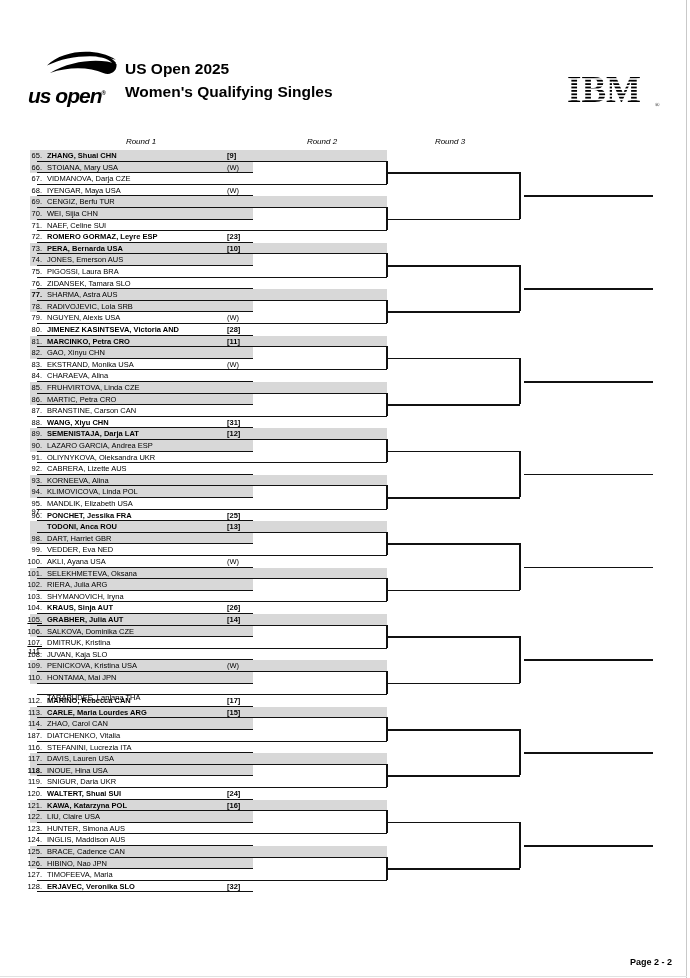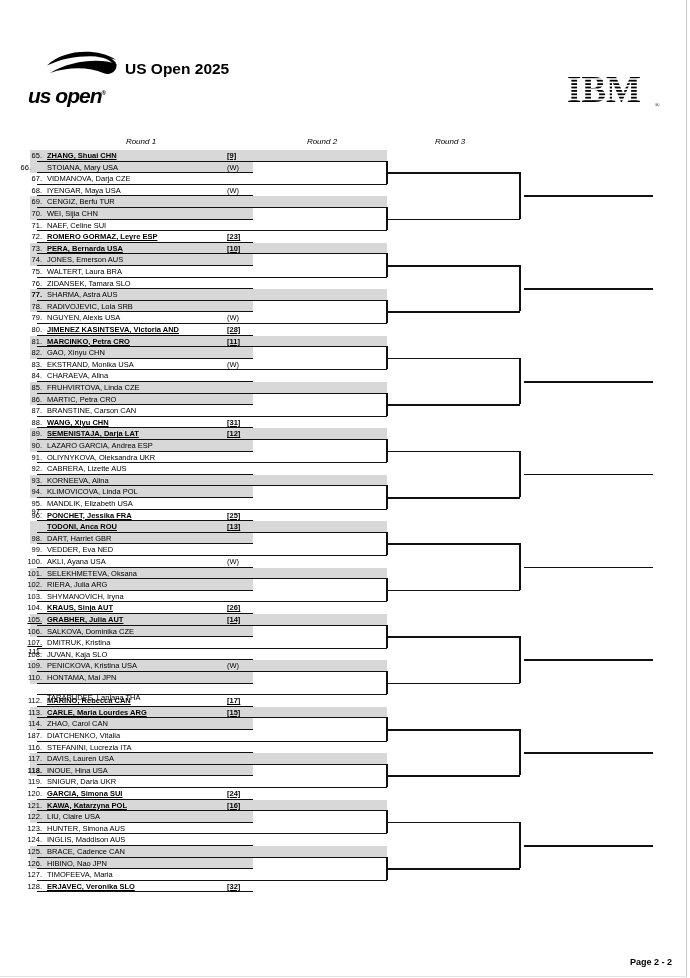--- a/index.html
+++ b/index.html
@@ -18,21 +18,21 @@
   
   .round-h { position:absolute; top:137px; width:100px; text-align:center; font-size:8px; font-style:italic; }
   
   .band { position:absolute; background:#d8d8d8; }
   .hline { position:absolute; background:#111; height:1px; }
   .hline2 { position:absolute; background:#111; height:1.5px; }
   .vline { position:absolute; background:#111; width:1.5px; }
   .rownum { position:absolute; width:20px; text-align:right; font-size:7.5px; }
   .pname  { position:absolute; font-size:7.5px; white-space:nowrap; }
   .ptag   { position:absolute; font-size:7.5px; white-space:nowrap; }
-  .bold { font-weight:bold;text-decoration:underline; }
+  .bold { font-weight:bold; }
   .row-text { line-height:11.6px; height:11.6px; }
   
   .footer { position:absolute; right:18px; top:957px; font-size:9px; font-weight:bold; }
   .page-edge-r { position:absolute; left:686px; top:0; width:1px; height:978px; background:#c9c9c9; }
   .page-edge-b { position:absolute; left:0; top:976px; width:687px; height:1px; background:#e2e2e2; }
 </style>
 </head>
 <body>
 
 <div class="page">
@@ -40,20 +40,21 @@
   <div class="uso-logo">
     <svg class="uso-swoosh" width="74" height="40" viewBox="0 0 100 54">
       <path d="M97,13 C72,-3 26,-1 4,21 C32,7 70,5 97,13 Z" fill="#000"></path>
       <path d="M98,19 C78,11 38,13 8,31 C34,22 62,23 80,31 C90,35 99,29 98,19 Z" fill="#000"></path>
       <path d="M97,17 C90,8 78,7 70,9 C84,10 92,14 97,25 Z" fill="#000"></path>
     </svg>
     <div class="uso-word"><span>us open</span><span class="uso-reg">®</span></div>
   </div>
 
   <div class="title-line1">US Open 2025</div>
+  <div class="title-line2">Women's Qualifying Singles</div>
 
   <div class="ibm-logo">
     <svg width="95" height="38" viewBox="0 0 95 38">
       <text x="0" y="31" font-family="Liberation Serif, serif" font-weight="bold" font-size="37" letter-spacing="0">IBM</text>
       <g fill="#ffffff">
         <rect x="-2" y="7.2" width="99" height="1.6"></rect>
         <rect x="-2" y="10.6" width="99" height="1.6"></rect>
         <rect x="-2" y="14.0" width="99" height="1.6"></rect>
         <rect x="-2" y="17.4" width="99" height="1.6"></rect>
         <rect x="-2" y="20.8" width="99" height="1.6"></rect>
@@ -99,21 +100,21 @@
       <div class="band" style="left: 30px; top: 764.8px; width: 223px; height: 11.6px;"></div>
       <div class="band" style="left: 30px; top: 799.6px; width: 357px; height: 11.6px;"></div>
       <div class="band" style="left: 30px; top: 811.2px; width: 223px; height: 11.6px;"></div>
       <div class="band" style="left: 30px; top: 846px; width: 357px; height: 11.6px;"></div>
       <div class="band" style="left: 30px; top: 857.6px; width: 223px; height: 11.6px;"></div>
       <div class="hline" style="left: 37px; top: 160.6px; width: 350px;"></div>
       <div class="rownum row-text" style="left: 22px; top: 150px; width: 20px;">65.</div>
       <div class="pname row-text bold" style="left: 47px; top: 150px;">ZHANG, Shuai CHN</div>
       <div class="ptag row-text bold" style="left: 227px; top: 150px;">[9]</div>
       <div class="hline" style="left: 37px; top: 172.2px; width: 216px;"></div>
-      <div class="rownum row-text" style="left: 11px; top: 161.6px; width: 20px;">66.</div>
+      <div class="rownum row-text" style="left: 22px; top: 161.6px; width: 20px;">66.</div>
       <div class="pname row-text" style="left: 47px; top: 161.6px;">STOIANA, Mary USA</div>
       <div class="ptag row-text" style="left: 227px; top: 161.6px;">(W)</div>
       <div class="hline" style="left: 37px; top: 183.8px; width: 350px;"></div>
       <div class="rownum row-text" style="left: 22px; top: 173.2px; width: 20px;">67.</div>
       <div class="pname row-text" style="left: 47px; top: 173.2px;">VIDMANOVA, Darja CZE</div>
       <div class="hline" style="left: 37px; top: 195.4px; width: 216px;"></div>
       <div class="rownum row-text" style="left: 22px; top: 184.8px; width: 20px;">68.</div>
       <div class="pname row-text" style="left: 47px; top: 184.8px;">IYENGAR, Maya USA</div>
       <div class="ptag row-text" style="left: 227px; top: 184.8px;">(W)</div>
       <div class="hline" style="left: 37px; top: 207px; width: 350px;"></div>
@@ -131,21 +132,21 @@
       <div class="ptag row-text bold" style="left: 227px; top: 231.2px;">[23]</div>
       <div class="hline" style="left: 37px; top: 253.4px; width: 350px;"></div>
       <div class="rownum row-text" style="left: 22px; top: 242.8px; width: 20px;">73.</div>
       <div class="pname row-text bold" style="left: 47px; top: 242.8px;">PERA, Bernarda USA</div>
       <div class="ptag row-text bold" style="left: 227px; top: 242.8px;">[10]</div>
       <div class="hline" style="left: 37px; top: 265px; width: 216px;"></div>
       <div class="rownum row-text" style="left: 22px; top: 254.4px; width: 20px;">74.</div>
       <div class="pname row-text" style="left: 47px; top: 254.4px;">JONES, Emerson AUS</div>
       <div class="hline" style="left: 37px; top: 276.6px; width: 350px;"></div>
       <div class="rownum row-text" style="left: 22px; top: 266px; width: 20px;">75.</div>
-      <div class="pname row-text" style="left: 47px; top: 266px;">WALTERT, Laura BRA</div>
+      <div class="pname row-text" style="left: 47px; top: 266px;">PIGOSSI, Laura BRA</div>
       <div class="hline" style="left: 37px; top: 288.2px; width: 216px;"></div>
       <div class="rownum row-text" style="left: 22px; top: 277.6px; width: 20px;">76.</div>
       <div class="pname row-text" style="left: 47px; top: 277.6px;">ZIDANSEK, Tamara SLO</div>
       <div class="hline" style="left: 37px; top: 299.8px; width: 350px;"></div>
       <div class="rownum row-text" style="left: 22px; top: 289.2px; width: 20px; font-weight: bold;">77.</div>
       <div class="pname row-text" style="left: 47px; top: 289.2px;">SHARMA, Astra AUS</div>
       <div class="hline" style="left: 37px; top: 311.4px; width: 216px;"></div>
       <div class="rownum row-text" style="left: 22px; top: 300.8px; width: 20px;">78.</div>
       <div class="pname row-text" style="left: 47px; top: 300.8px;">RADIVOJEVIC, Lola SRB</div>
       <div class="hline" style="left: 37px; top: 323px; width: 350px;"></div>
@@ -280,21 +281,21 @@
       <div class="rownum row-text" style="left: 22px; top: 753.2px; width: 20px;">117.</div>
       <div class="pname row-text" style="left: 47px; top: 753.2px;">DAVIS, Lauren USA</div>
       <div class="hline" style="left: 37px; top: 775.4px; width: 216px;"></div>
       <div class="rownum row-text" style="left: 22px; top: 764.8px; width: 20px; font-weight: bold;">118.</div>
       <div class="pname row-text" style="left: 47px; top: 764.8px;">INOUE, Hina USA</div>
       <div class="hline" style="left: 37px; top: 787px; width: 350px;"></div>
       <div class="rownum row-text" style="left: 22px; top: 776.4px; width: 20px;">119.</div>
       <div class="pname row-text" style="left: 47px; top: 776.4px;">SNIGUR, Daria UKR</div>
       <div class="hline" style="left: 37px; top: 798.6px; width: 216px;"></div>
       <div class="rownum row-text" style="left: 22px; top: 788px; width: 20px;">120.</div>
-      <div class="pname row-text bold" style="left: 47px; top: 788px;">GARCIA, Simona SUI</div>
+      <div class="pname row-text bold" style="left: 47px; top: 788px;">WALTERT, Shuai SUI</div>
       <div class="ptag row-text bold" style="left: 227px; top: 788px;">[24]</div>
       <div class="hline" style="left: 37px; top: 810.2px; width: 350px;"></div>
       <div class="rownum row-text" style="left: 22px; top: 799.6px; width: 20px;">121.</div>
       <div class="pname row-text bold" style="left: 47px; top: 799.6px;">KAWA, Katarzyna POL</div>
       <div class="ptag row-text bold" style="left: 227px; top: 799.6px;">[16]</div>
       <div class="hline" style="left: 37px; top: 821.8px; width: 216px;"></div>
       <div class="rownum row-text" style="left: 22px; top: 811.2px; width: 20px;">122.</div>
       <div class="pname row-text" style="left: 47px; top: 811.2px;">LIU, Claire USA</div>
       <div class="hline" style="left: 37px; top: 833.4px; width: 350px;"></div>
       <div class="rownum row-text" style="left: 22px; top: 822.8px; width: 20px;">123.</div>

